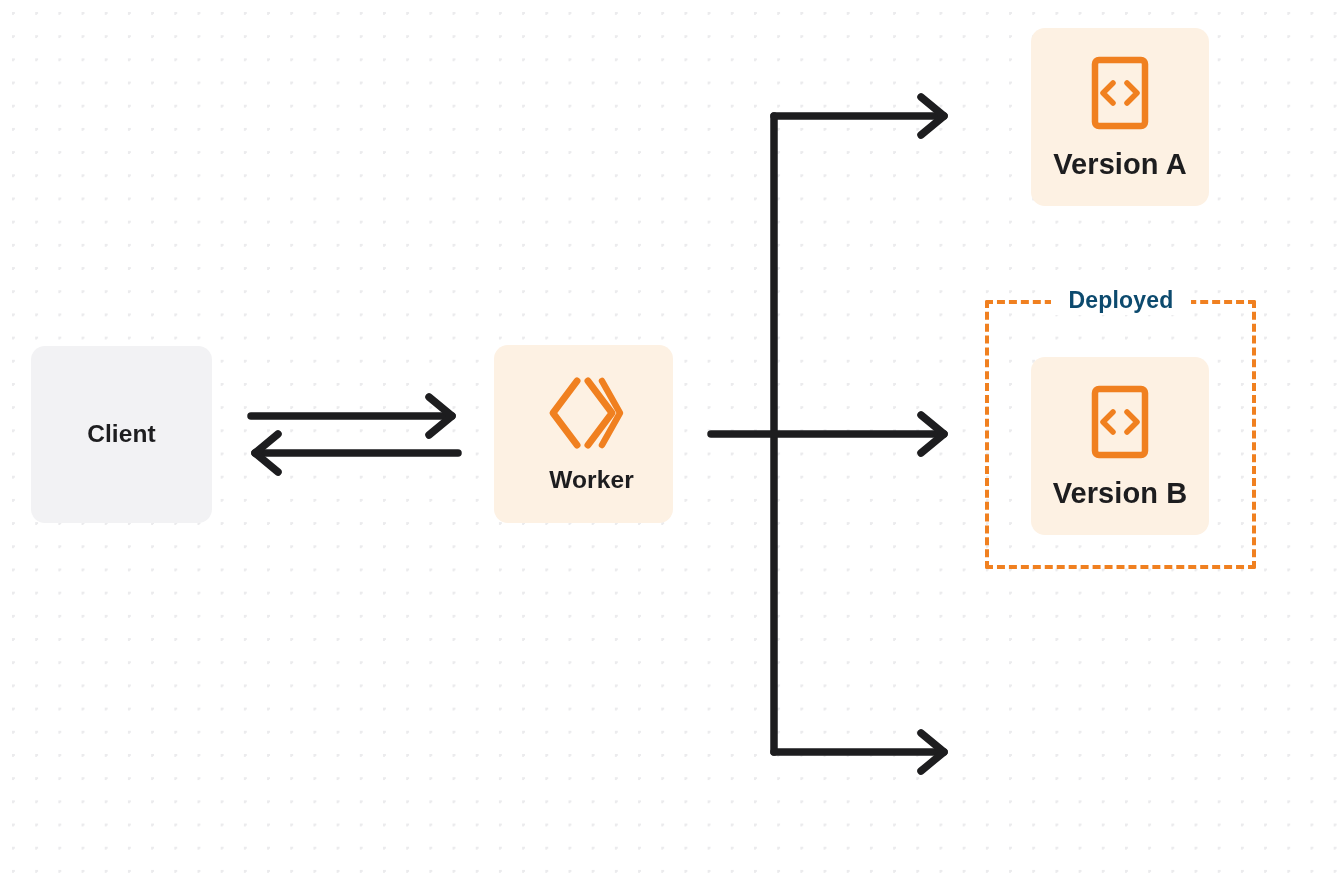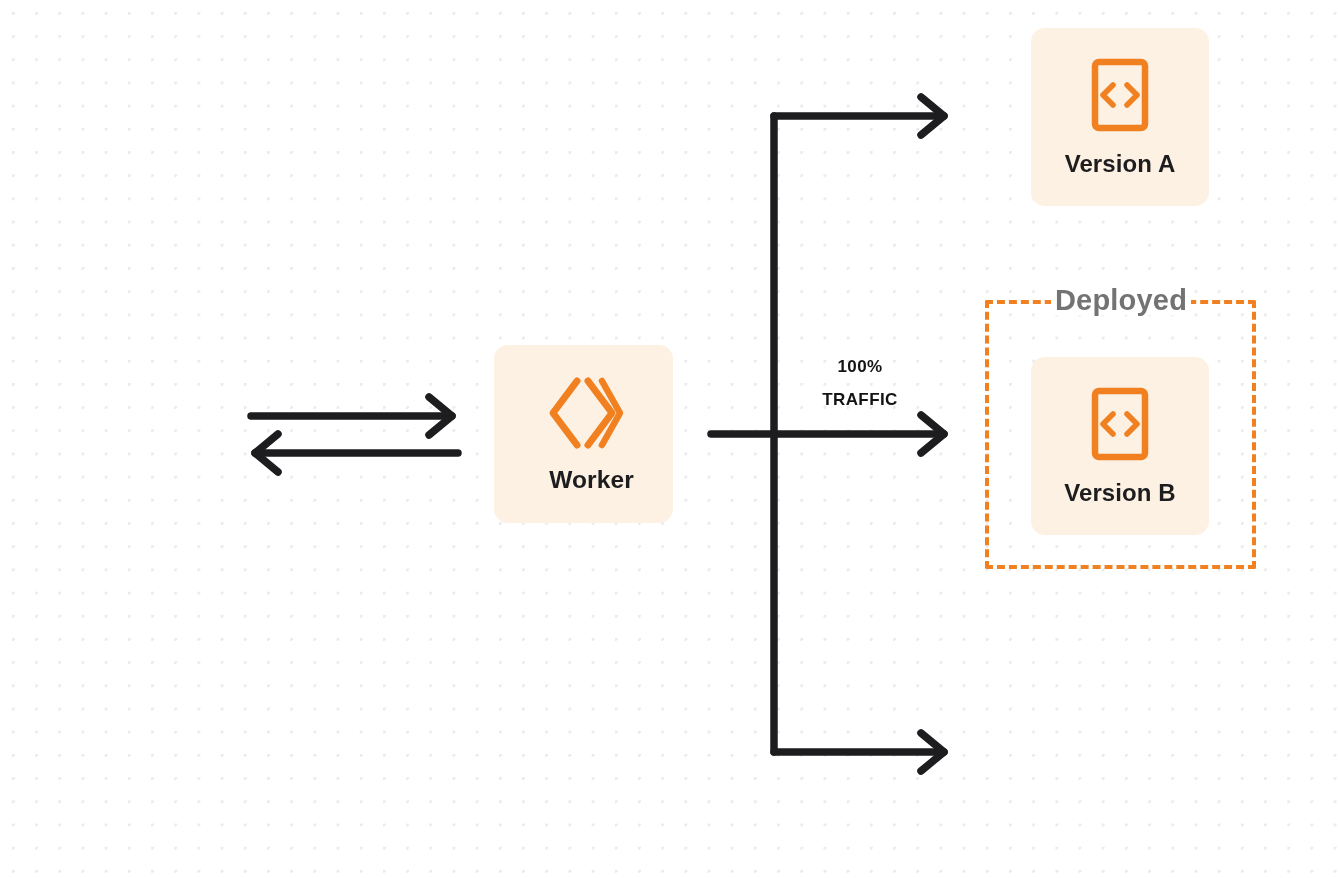--- a/index.html
+++ b/index.html
@@ -71,21 +71,21 @@
   
   .version-node {
     left: 1031px;
     width: 178px;
     background: #fdf1e3;
   }
   #version-a-node { top: 28px;  height: 178px; }
   #version-b-node { top: 357px; height: 178px; }
   #version-c-node { top: 662px; height: 178px; }
   .version-node .node-label {
-    font-size: 24px;
+    font-size: 29px;
     margin-top: 20px;
   }
   .code-glyph { width: 58px; height: 74px; display: block; }
 
   
   #deployed-boundary {
     position: absolute;
     left: 985px;
     top: 300px;
     width: 271px;
@@ -94,22 +94,22 @@
     border: 4px dashed #f08020;
     border-radius: 2px;
   }
   #deployed-label {
     position: absolute;
     left: 1051px;
     top: 285px;
     width: 140px;
     text-align: center;
     background: #ffffff;
-    color: #737373;
-    font-size: 29px;
+    color: #0c4a6e;
+    font-size: 23px;
     font-weight: 700;
     line-height: 30px;
     letter-spacing: 0.2px;
     white-space: nowrap;
   }
 
   
   #traffic-label {
     position: absolute;
     left: 787px;
@@ -167,36 +167,35 @@
         <polyline points="921,415 944,434 921,453"></polyline>
       </g>
 
       <g>
         <line x1="774" y1="752" x2="944" y2="752"></line>
         <polyline points="921,733 944,752 921,771"></polyline>
       </g>
     </g>
   </svg>
 
+  <div class="node" id="client-node">
+    <div class="node-label">Client</div>
+  </div>
 
   <div class="node" id="worker-node">
     <span>
       <svg class="worker-glyph" viewBox="0 0 80 74" xmlns="http://www.w3.org/2000/svg" fill="none" stroke="#f08020" stroke-width="7" stroke-linecap="round" stroke-linejoin="round">
         <polyline points="33,5 9,37 33,69"></polyline>
         <polyline points="44,5 68,37 44,69"></polyline>
         <polyline points="58,5 76,37 58,69" stroke-width="6.5"></polyline>
       </svg>
     </span>
     <div class="node-label">Worker</div>
   </div>
 
-  <div id="traffic-label">
-    <span>100%</span>
-    <span>TRAFFIC</span>
-  </div>
 
   <div id="deployed-boundary"></div>
   <div id="deployed-label">Deployed</div>
 
   <div class="node version-node" id="version-a-node">
     <span>
       <svg class="code-glyph" viewBox="0 0 58 74" xmlns="http://www.w3.org/2000/svg" fill="none" stroke="#f08020" stroke-width="6.5" stroke-linecap="round" stroke-linejoin="round">
         <rect x="4" y="4" width="50" height="66" rx="4"></rect>
         <polyline points="22,27 12,37 22,47" stroke-width="5.5"></polyline>
         <polyline points="36,27 46,37 36,47" stroke-width="5.5"></polyline>

